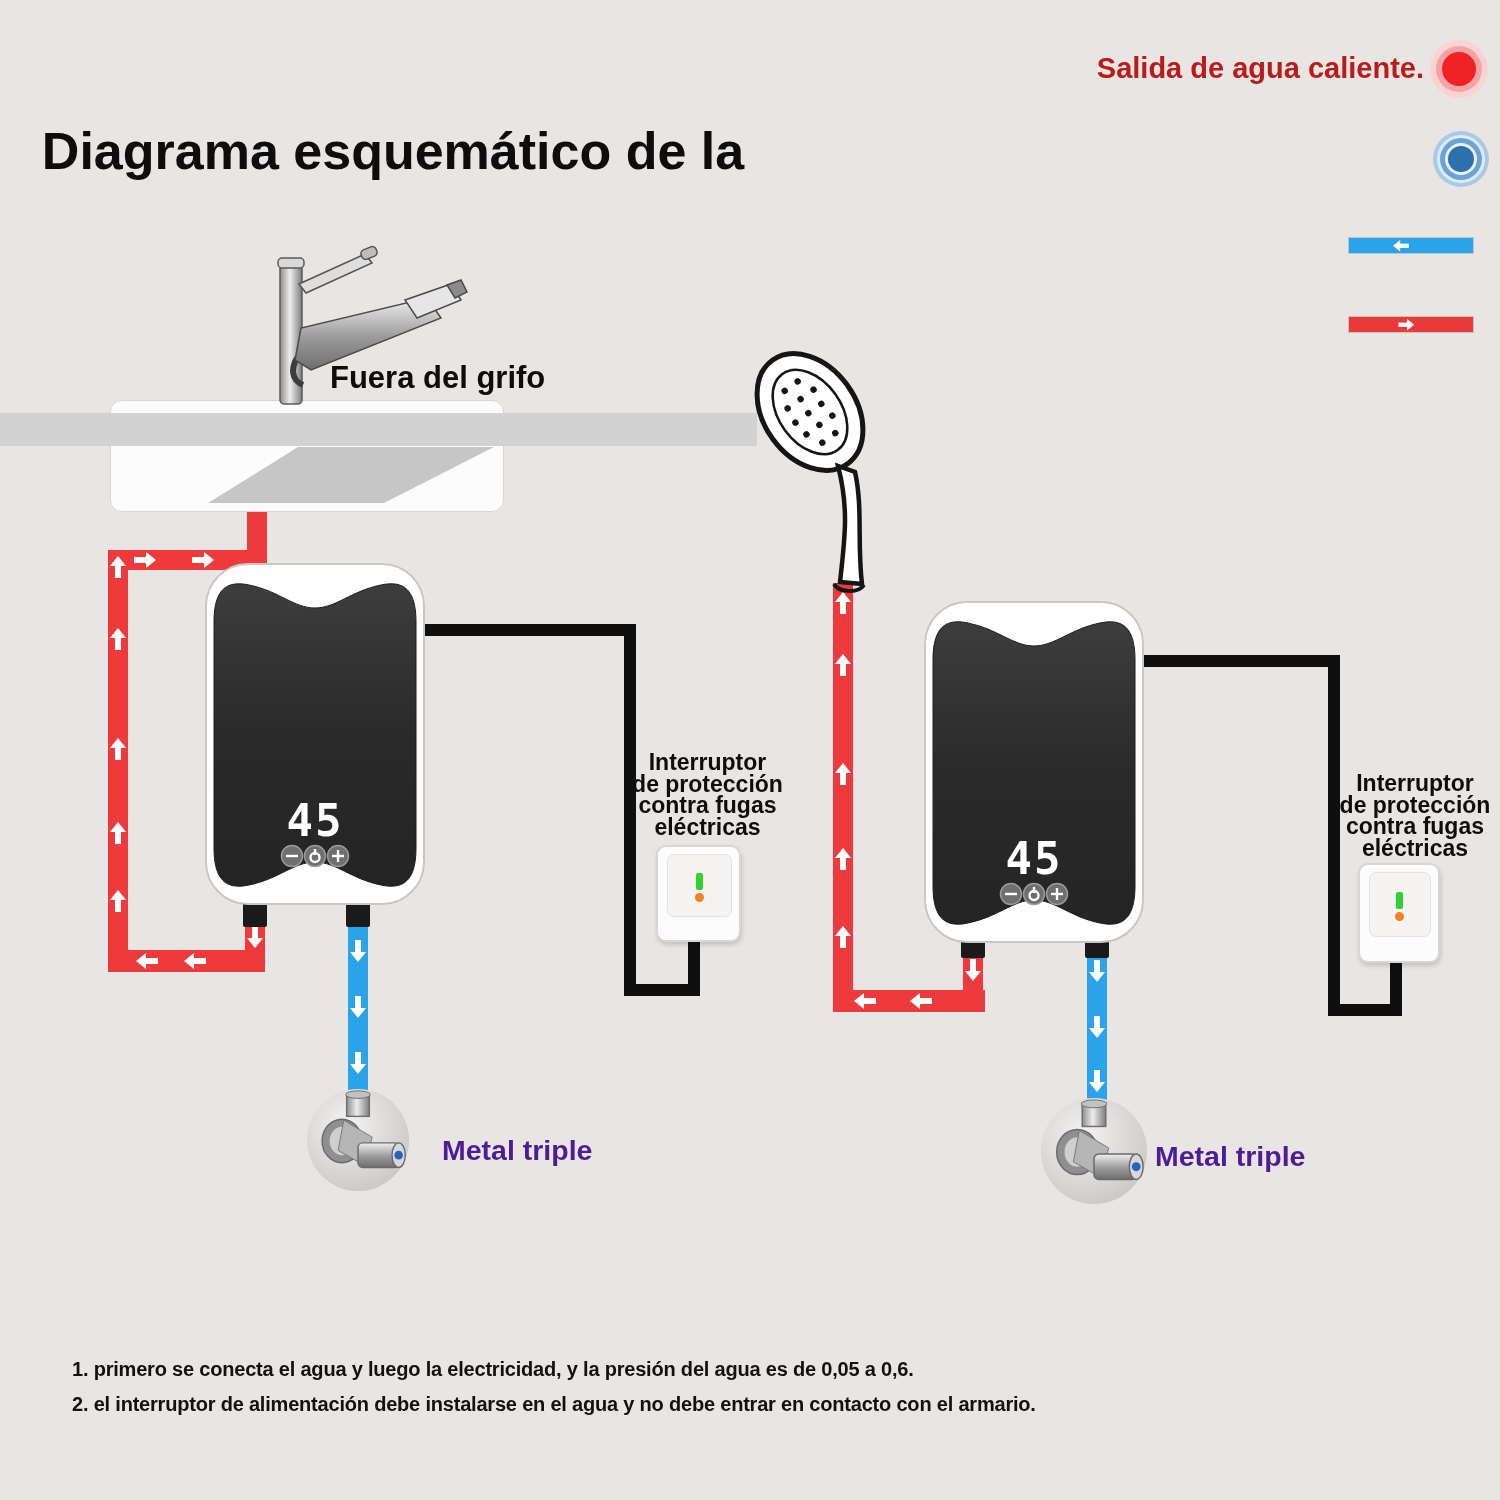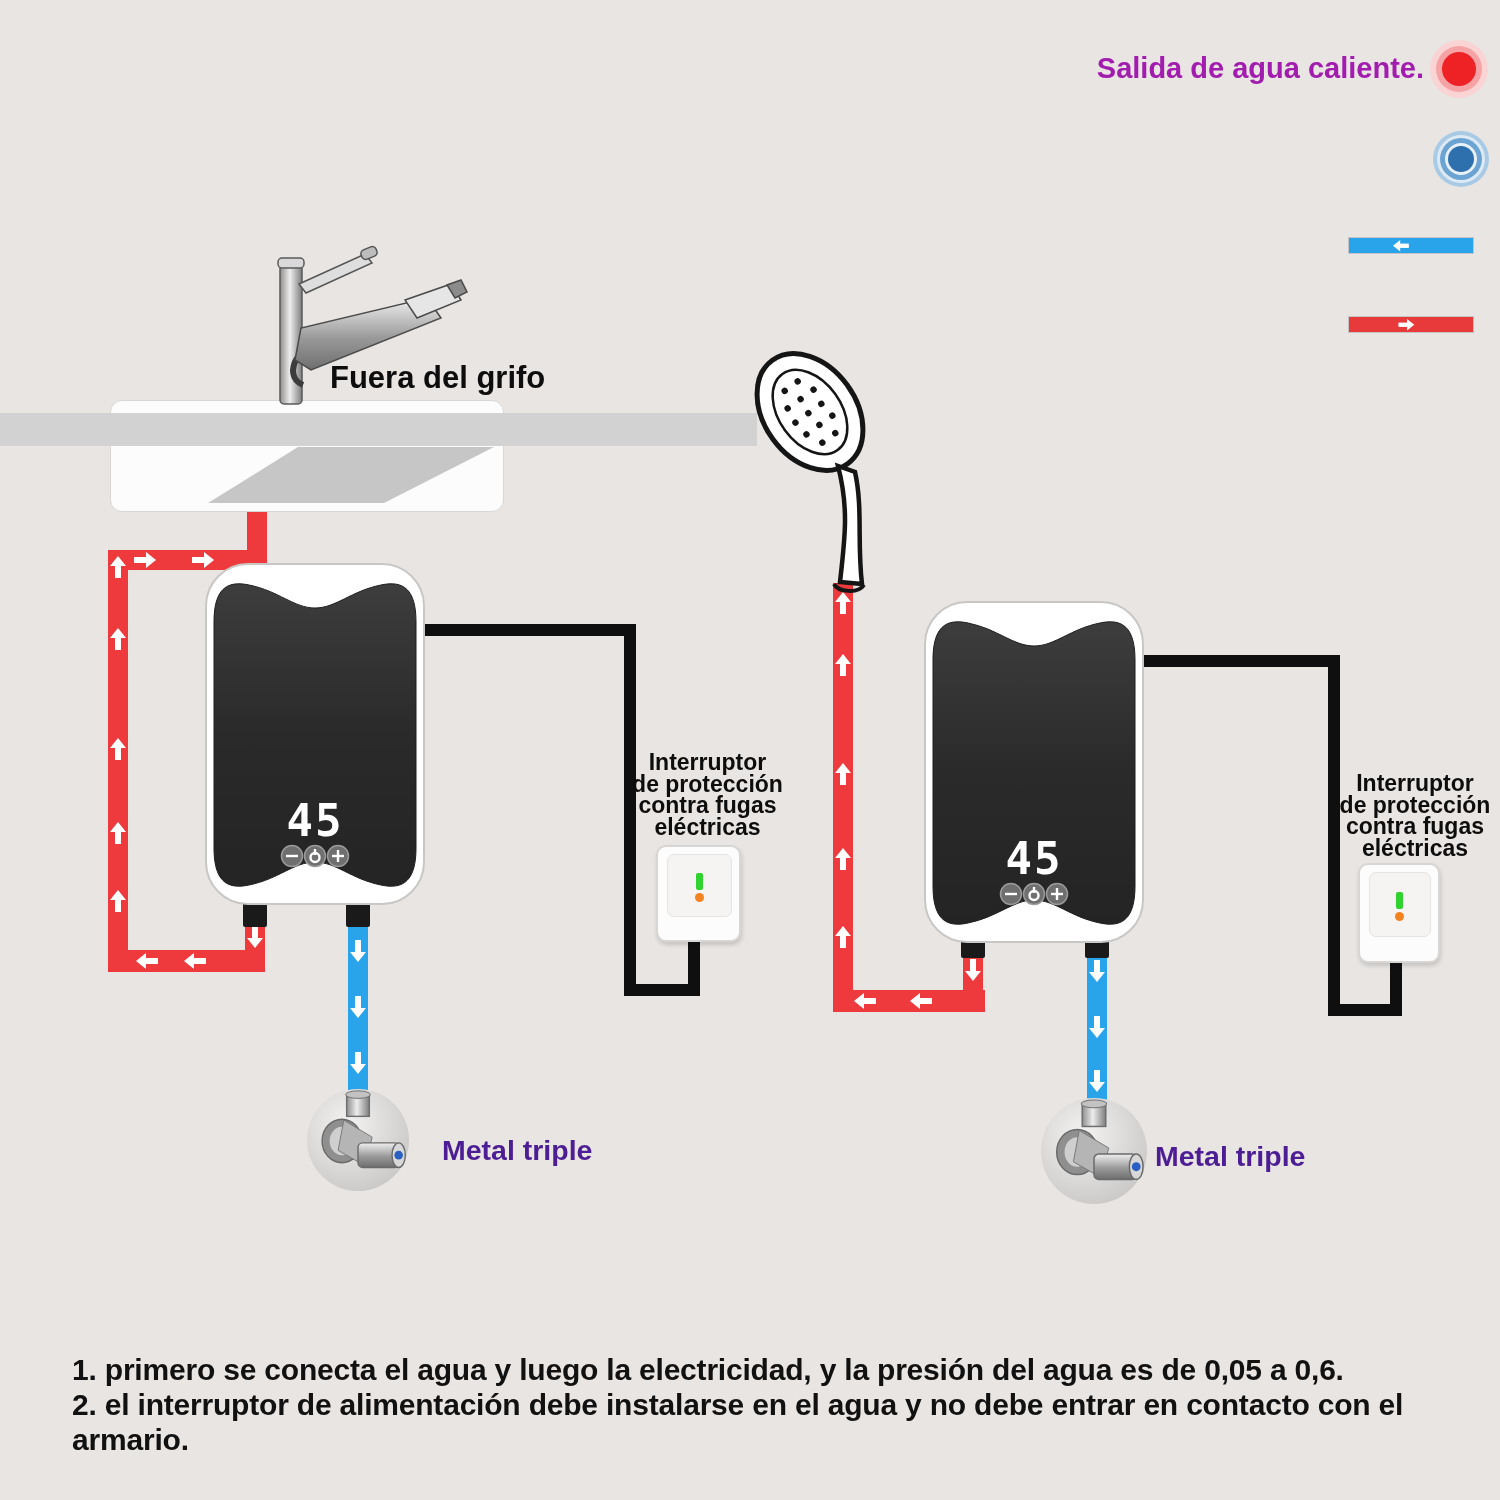--- a/index.html
+++ b/index.html
@@ -17,40 +17,40 @@
   .ar-up::after{content:"";position:absolute;left:5px;top:8px;width:6px;height:14px;background:#fff}
   .ar-down{width:16px;height:24px}
   .ar-down::before{content:"";position:absolute;left:0;bottom:0;border-left:8px solid transparent;border-right:8px solid transparent;border-top:10px solid #fff}
   .ar-down::after{content:"";position:absolute;left:5px;top:2px;width:6px;height:14px;background:#fff}
   .ar-left{width:24px;height:16px}
   .ar-left::before{content:"";position:absolute;left:0;top:0;border-top:8px solid transparent;border-bottom:8px solid transparent;border-right:10px solid #fff}
   .ar-left::after{content:"";position:absolute;left:8px;top:5px;width:14px;height:6px;background:#fff}
   .ar-right{width:24px;height:16px}
   .ar-right::before{content:"";position:absolute;right:0;top:0;border-top:8px solid transparent;border-bottom:8px solid transparent;border-left:10px solid #fff}
   .ar-right::after{content:"";position:absolute;left:2px;top:5px;width:14px;height:6px;background:#fff}
-  .legend-label{font-weight:bold;font-size:29px;text-align:right;color:#a21caf}
+  .legend-label{font-weight:bold;font-size:29px;text-align:right;color:#b91c1c}
   .dot-hot{position:absolute;width:34px;height:34px;border-radius:50%;background:#ee2125;
            box-shadow:0 0 0 6px #f6a3a5,0 0 0 12px #fad4d4}
   .dot-cold{position:absolute;width:26px;height:26px;border-radius:50%;background:#2e6fad;
             box-shadow:0 0 0 3px #e8f0f7,0 0 0 8px #6ba3d3,0 0 0 11px #ddeaf4,0 0 0 15px #a9cae5}
   .flow-bar{position:absolute;width:124px;height:15px;box-shadow:0 0 0 1px #c6c4c2}
   .breaker{position:absolute;background:#fcfcfc;border:2px solid #d8d6d4;border-radius:10px;
            box-shadow:1px 3px 4px rgba(0,0,0,.15)}
   .breaker .panel{position:absolute;left:11%;top:7%;width:78%;height:66%;background:#f5f4f3;
                   border:1px solid #e6e4e2;border-radius:7px}
   .breaker .led-green{position:absolute;left:50%;top:30%;width:7px;height:17px;margin-left:-3.5px;
                       background:#2fd22f;border-radius:2px}
   .breaker .led-orange{position:absolute;left:50%;top:62%;width:9px;height:9px;margin-left:-4.5px;
                        background:#f5821f;border-radius:50%}
   .breaker-label{position:absolute;font-weight:bold;font-size:23px;line-height:21.5px;
                  text-align:center;color:#0d0d0d}
   .valve-label{position:absolute;font-weight:bold;font-size:28.5px;color:#4c1d95}
   .small-label{position:absolute;font-weight:bold;font-size:31px;color:#0d0d0d}
   .instructions{position:absolute;left:72px;top:1352px;width:1392px;font-weight:bold;
-                font-size:30px;line-height:35px;color:#111;letter-spacing:-0.2px}
+                font-size:20px;line-height:35px;color:#111;letter-spacing:-0.2px}
   .instructions p{margin:0}
 </style>
 </head>
 <body>
 
 <div id="stage">
 
   <svg width="0" height="0" style="position:absolute">
     <defs>
       <linearGradient id="heaterGrad" x1="0" y1="0" x2="0" y2="1">
@@ -81,20 +81,21 @@
   <div class="dot-cold" style="left:1448px;top:146px"></div>
 
   <div class="flow-bar" style="left:1349px;top:238px;background:#29a3ea">
     <span class="ar ar-left" style="left:44px;top:2px;transform:scale(0.72);transform-origin:top left"></span>
   </div>
   <div class="flow-bar" style="left:1349px;top:317px;background:#e8393b">
     <span class="ar ar-right" style="left:48px;top:2px;transform:scale(0.72);transform-origin:top left"></span>
   </div>
 
   <div class="abs title" style="left:8px;top:122px;width:770px;font-size:52px;line-height:58px">
+    <div>Diagrama esquemático de la</div>
   </div>
 
   <div class="cable" style="left:424px;top:624px;width:212px;height:12px"></div>
   <div class="cable" style="left:624px;top:624px;width:12px;height:372px"></div>
   <div class="cable" style="left:624px;top:984px;width:76px;height:12px"></div>
   <div class="cable" style="left:688px;top:938px;width:12px;height:58px"></div>
 
   <div class="pipe-red" style="left:247px;top:506px;width:20px;height:48px"></div>
   <div class="pipe-red" style="left:108px;top:550px;width:159px;height:20px"></div>
   <div class="pipe-red" style="left:108px;top:550px;width:20px;height:422px"></div>

